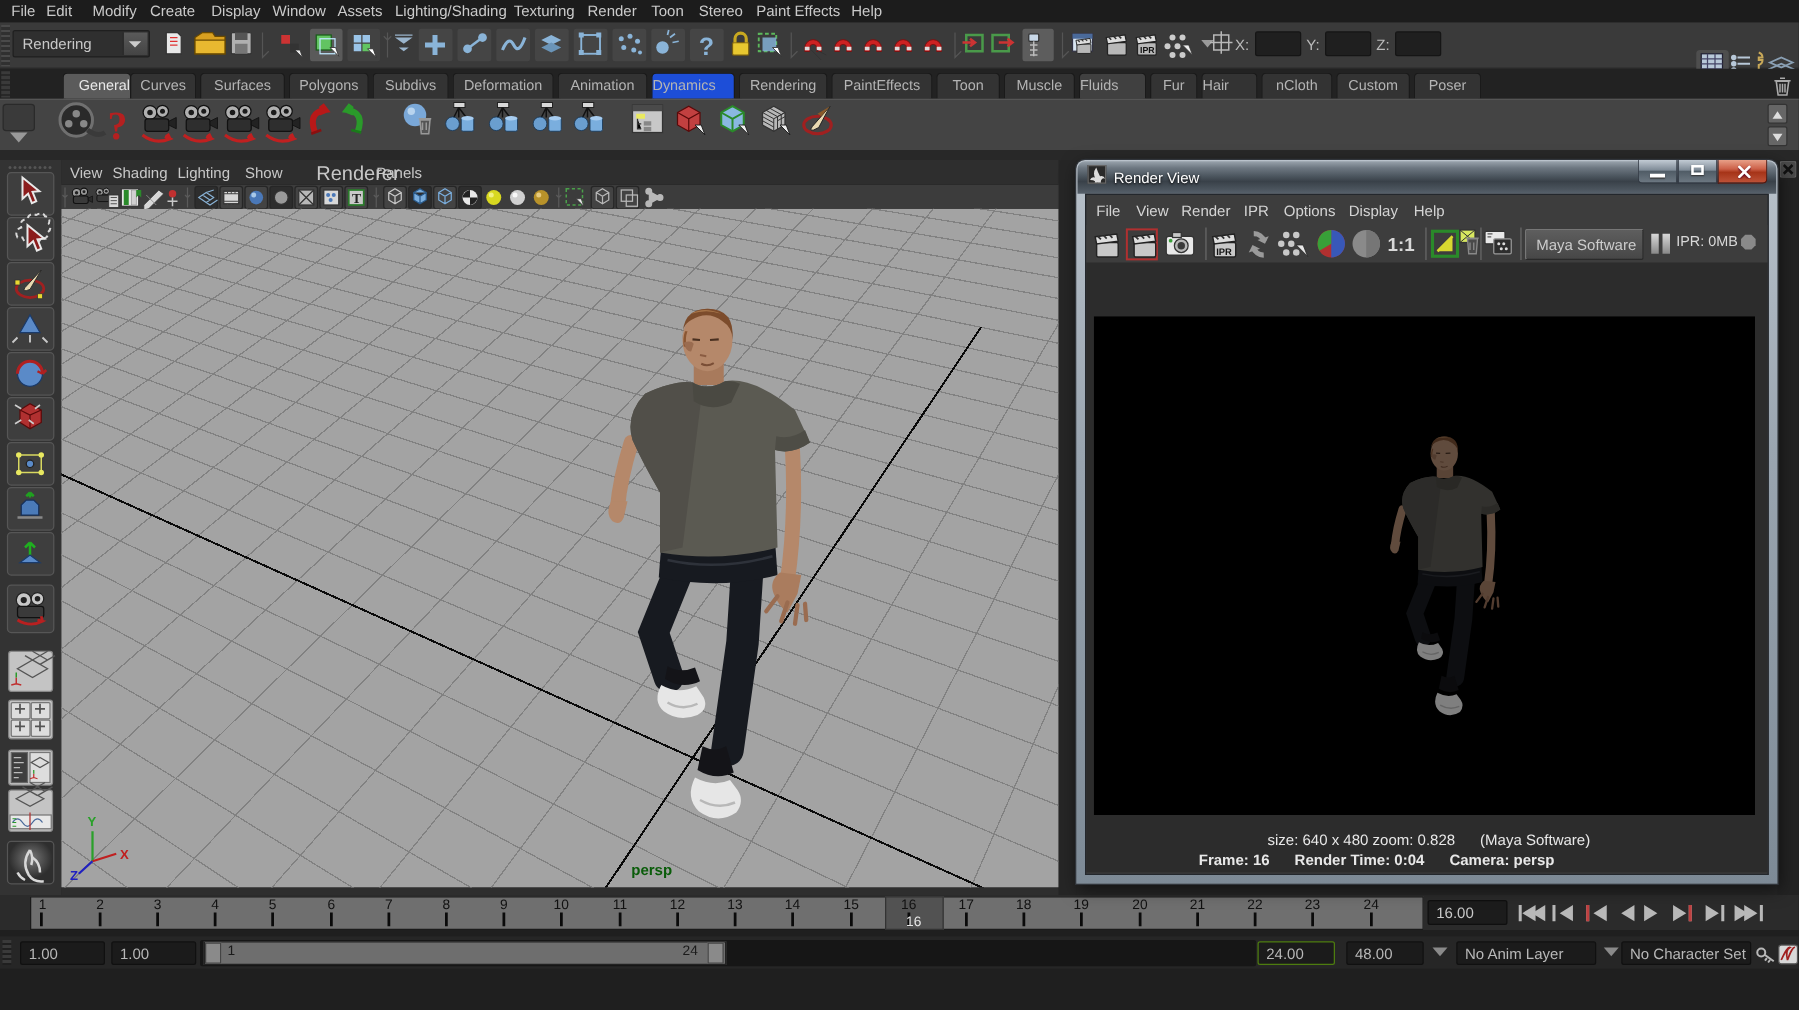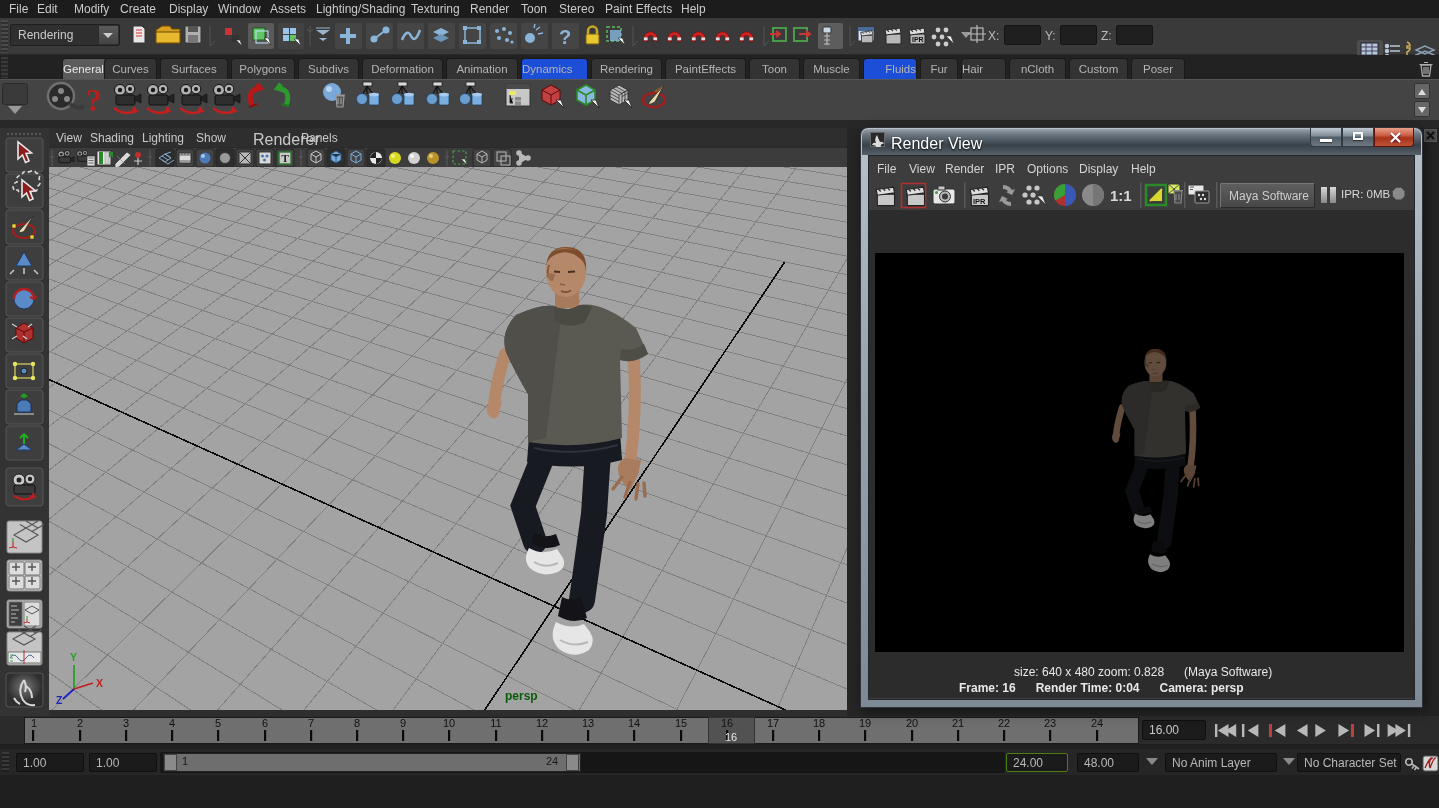--- a/index.html
+++ b/index.html
@@ -180,33 +180,33 @@
 <g stroke="#8aa0b4" fill="none" stroke-width="1.5">
           <path d="M59,10 l9,-4 9,4 -9,4 Z"></path>
           <path d="M59,15 l9,-4 9,4 -9,4 Z"></path>
           <path d="M59,20 l9,-4 9,4 -9,4 Z"></path>
         </g>
         <path d="M73,16 l6,6 m-3,-6 l3,6 -6,-3" stroke="#c8a858" stroke-width="1.2" fill="none"></path>
 </svg>
     </div>
     <div class="abs" style="left:0;top:55px;width:1439px;height:24px;background:#222222">
       <div class="abs" style="left:1px;top:2px;width:7px;height:21px;background:repeating-linear-gradient(180deg,#3a3a3a 0 2px,#282828 2px 4px)"></div>
-      <div class="abs" style="left:62px;top:3px;width:55px;height:21px;background:#5b5b5b;border:1px solid #1a1a1a;border-bottom:none;border-radius:4px 4px 0 0;text-align:left"><span style="font-size:11.5px;color:#e8e8e8;line-height:20px">General</span></div>
+      <div class="abs" style="left:50px;top:3px;width:55px;height:21px;background:#5b5b5b;border:1px solid #1a1a1a;border-bottom:none;border-radius:4px 4px 0 0;text-align:right"><span style="font-size:11.5px;color:#e8e8e8;line-height:20px">General</span></div>
       <div class="abs" style="left:104px;top:3px;width:53px;height:21px;background:#333333;border:1px solid #1a1a1a;border-bottom:none;border-radius:4px 4px 0 0;text-align:center"><span style="font-size:11.5px;color:#b4b4b4;line-height:20px">Curves</span></div>
       <div class="abs" style="left:160px;top:3px;width:68px;height:21px;background:#333333;border:1px solid #1a1a1a;border-bottom:none;border-radius:4px 4px 0 0;text-align:center"><span style="font-size:11.5px;color:#b4b4b4;line-height:20px">Surfaces</span></div>
       <div class="abs" style="left:231px;top:3px;width:64px;height:21px;background:#333333;border:1px solid #1a1a1a;border-bottom:none;border-radius:4px 4px 0 0;text-align:center"><span style="font-size:11.5px;color:#b4b4b4;line-height:20px">Polygons</span></div>
       <div class="abs" style="left:298px;top:3px;width:61px;height:21px;background:#333333;border:1px solid #1a1a1a;border-bottom:none;border-radius:4px 4px 0 0;text-align:center"><span style="font-size:11.5px;color:#b4b4b4;line-height:20px">Subdivs</span></div>
       <div class="abs" style="left:362px;top:3px;width:81px;height:21px;background:#333333;border:1px solid #1a1a1a;border-bottom:none;border-radius:4px 4px 0 0;text-align:center"><span style="font-size:11.5px;color:#b4b4b4;line-height:20px">Deformation</span></div>
       <div class="abs" style="left:446px;top:3px;width:72px;height:21px;background:#333333;border:1px solid #1a1a1a;border-bottom:none;border-radius:4px 4px 0 0;text-align:center"><span style="font-size:11.5px;color:#b4b4b4;line-height:20px">Animation</span></div>
       <div class="abs" style="left:521px;top:3px;width:67px;height:21px;background:#1d4ed8;border:1px solid #1a1a1a;border-bottom:none;border-radius:4px 4px 0 0;text-align:left"><span style="font-size:11.5px;color:#b4b4b4;line-height:20px">Dynamics</span></div>
       <div class="abs" style="left:591px;top:3px;width:71px;height:21px;background:#333333;border:1px solid #1a1a1a;border-bottom:none;border-radius:4px 4px 0 0;text-align:center"><span style="font-size:11.5px;color:#b4b4b4;line-height:20px">Rendering</span></div>
       <div class="abs" style="left:665px;top:3px;width:81px;height:21px;background:#333333;border:1px solid #1a1a1a;border-bottom:none;border-radius:4px 4px 0 0;text-align:center"><span style="font-size:11.5px;color:#b4b4b4;line-height:20px">PaintEffects</span></div>
       <div class="abs" style="left:749px;top:3px;width:51px;height:21px;background:#333333;border:1px solid #1a1a1a;border-bottom:none;border-radius:4px 4px 0 0;text-align:center"><span style="font-size:11.5px;color:#b4b4b4;line-height:20px">Toon</span></div>
       <div class="abs" style="left:803px;top:3px;width:57px;height:21px;background:#333333;border:1px solid #1a1a1a;border-bottom:none;border-radius:4px 4px 0 0;text-align:center"><span style="font-size:11.5px;color:#b4b4b4;line-height:20px">Muscle</span></div>
-      <div class="abs" style="left:863px;top:3px;width:54px;height:21px;background:#1d4ed8;border:1px solid #1a1a1a;border-bottom:none;border-radius:4px 4px 0 0;text-align:right"><span style="font-size:11.5px;color:#b4b4b4;line-height:20px">Fluids</span></div>
+      <div class="abs" style="left:863px;top:3px;width:54px;height:21px;background:#404040;border:1px solid #1a1a1a;border-bottom:none;border-radius:4px 4px 0 0;text-align:left"><span style="font-size:11.5px;color:#b4b4b4;line-height:20px">Fluids</span></div>
       <div class="abs" style="left:920px;top:3px;width:38px;height:21px;background:#333333;border:1px solid #1a1a1a;border-bottom:none;border-radius:4px 4px 0 0;text-align:center"><span style="font-size:11.5px;color:#b4b4b4;line-height:20px">Fur</span></div>
       <div class="abs" style="left:961px;top:3px;width:45px;height:21px;background:#333333;border:1px solid #1a1a1a;border-bottom:none;border-radius:4px 4px 0 0;"><span style="font-size:11.5px;color:#b4b4b4;line-height:20px">Hair</span></div>
       <div class="abs" style="left:1009px;top:3px;width:57px;height:21px;background:#333333;border:1px solid #1a1a1a;border-bottom:none;border-radius:4px 4px 0 0;text-align:center"><span style="font-size:11.5px;color:#b4b4b4;line-height:20px">nCloth</span></div>
       <div class="abs" style="left:1069px;top:3px;width:59px;height:21px;background:#333333;border:1px solid #1a1a1a;border-bottom:none;border-radius:4px 4px 0 0;text-align:center"><span style="font-size:11.5px;color:#b4b4b4;line-height:20px">Custom</span></div>
       <div class="abs" style="left:1131px;top:3px;width:54px;height:21px;background:#333333;border:1px solid #1a1a1a;border-bottom:none;border-radius:4px 4px 0 0;text-align:center"><span style="font-size:11.5px;color:#b4b4b4;line-height:20px">Poser</span></div>
       <svg class="abs" style="left:1416px;top:4px" width="20" height="20" viewBox="0 0 20 20">
 <path d="M5,6 l10,0 -1.5,11 -7,0 Z" fill="none" stroke="#aaa" stroke-width="1.3"></path>
         <path d="M3.5,5.5 l13,0 M8,3.5 l4,0 M8,8 l0,7 M10,8 l0,7 M12,8 l0,7" stroke="#aaa" stroke-width="1.2"></path>
 </svg>
     </div>
@@ -824,21 +824,21 @@
 <div class="abs" style="left:861px;top:128px;width:561px;height:579px;border-radius:7px 7px 0 0;
  background:linear-gradient(180deg,#b9c2cb 0,#9aa5b0 40%,#7d8a96 100%);
  box-shadow:0 0 0 1px #30343a, 2px 4px 14px rgba(0,0,0,0.55)">
  <div class="abs" style="left:1px;top:1px;width:559px;height:26px;border-radius:6px 6px 0 0;
   background:linear-gradient(180deg,#99a3ac 0,#6e7882 20%,#4d5760 45%,#394149 62%,#4a535c 85%,#57616b 100%)"></div>
  <div class="abs" style="left:9px;top:4px;width:15px;height:15px;background:#2a2a2a;border:1px solid #666">
    <svg width="13" height="13" viewBox="0 0 13 13">
           <path d="M6,1 q-3,4 -1,8 q-3,-1 -4,2 q3,0 4,1 q0,2 -2,3 q3,0 4,-2 q2,2 4,2 q-2,-2 -1,-4 q1,-2 3,-1 q-1,-3 -4,-2 q-2,-4 -3,-7 Z" fill="#ddd"></path>
         </svg>
  </div>
- <span class="txt" style="left:30px;top:7px;font-size:16px;color:#fff;text-shadow:0 1px 2px #000">Render View</span>
+ <span class="txt" style="left:30px;top:7px;font-size:12px;color:#fff;text-shadow:0 1px 2px #000">Render View</span>
 
  <div class="abs" style="left:449px;top:0px;width:104px;height:19px">
    <div class="abs" style="left:0;top:0;width:32px;height:19px;background:linear-gradient(180deg,#c2cbd4 0,#7f8b97 45%,#505c66 50%,#6d7882 100%);border:1px solid #333a44;border-top:none;border-radius:0 0 0 4px">
      <div class="abs" style="left:9px;top:11px;width:12px;height:3px;background:#fff;box-shadow:0 1px 1px #333"></div>
    </div>
    <div class="abs" style="left:32px;top:0;width:32px;height:19px;background:linear-gradient(180deg,#c2cbd4 0,#7f8b97 45%,#505c66 50%,#6d7882 100%);border:1px solid #333a44;border-top:none">
      <div class="abs" style="left:10px;top:4px;width:10px;height:8px;border:2px solid #fff;box-shadow:0 1px 1px #333"></div>
    </div>
    <div class="abs" style="left:64px;top:0;width:40px;height:19px;background:linear-gradient(180deg,#e8a088 0,#cc6048 40%,#a63418 55%,#bd5238 100%);border:1px solid #5a1408;border-top:none;border-radius:0 0 4px 0">
      <svg class="abs" style="left:15px;top:4px" width="11" height="11" viewBox="0 0 11 11">

